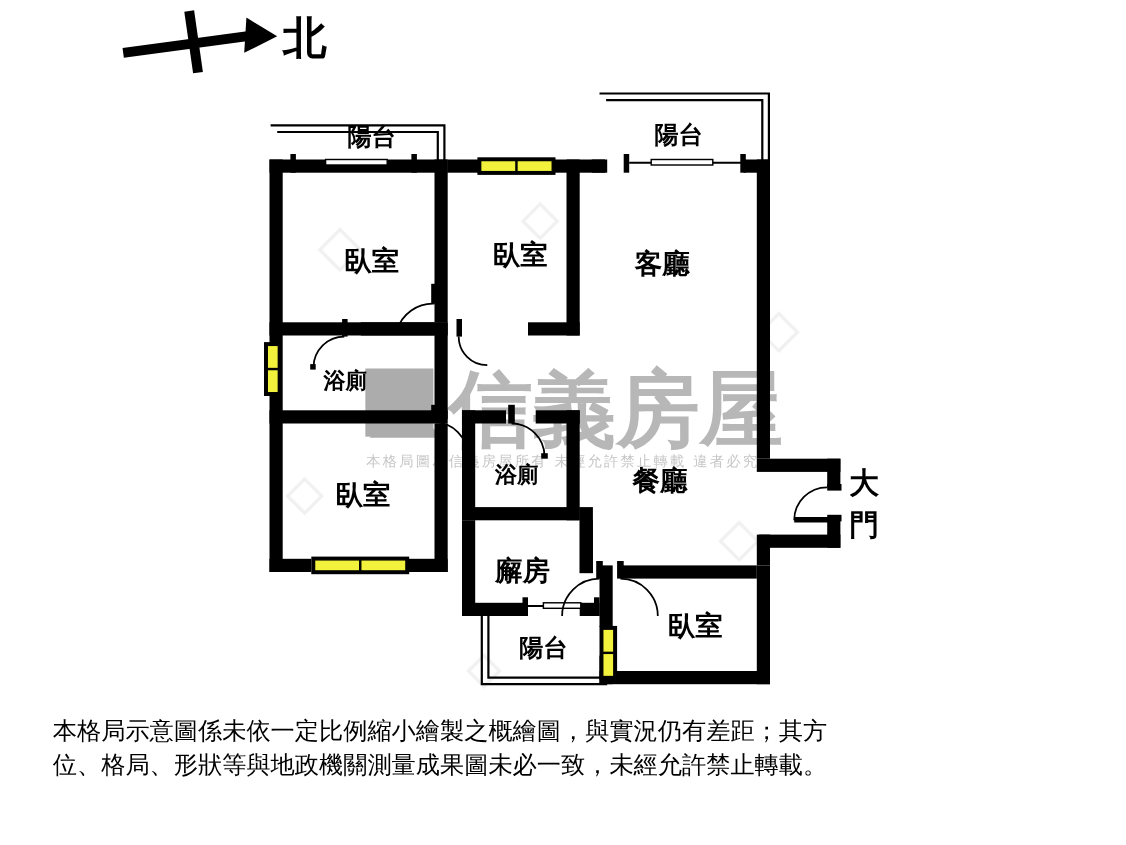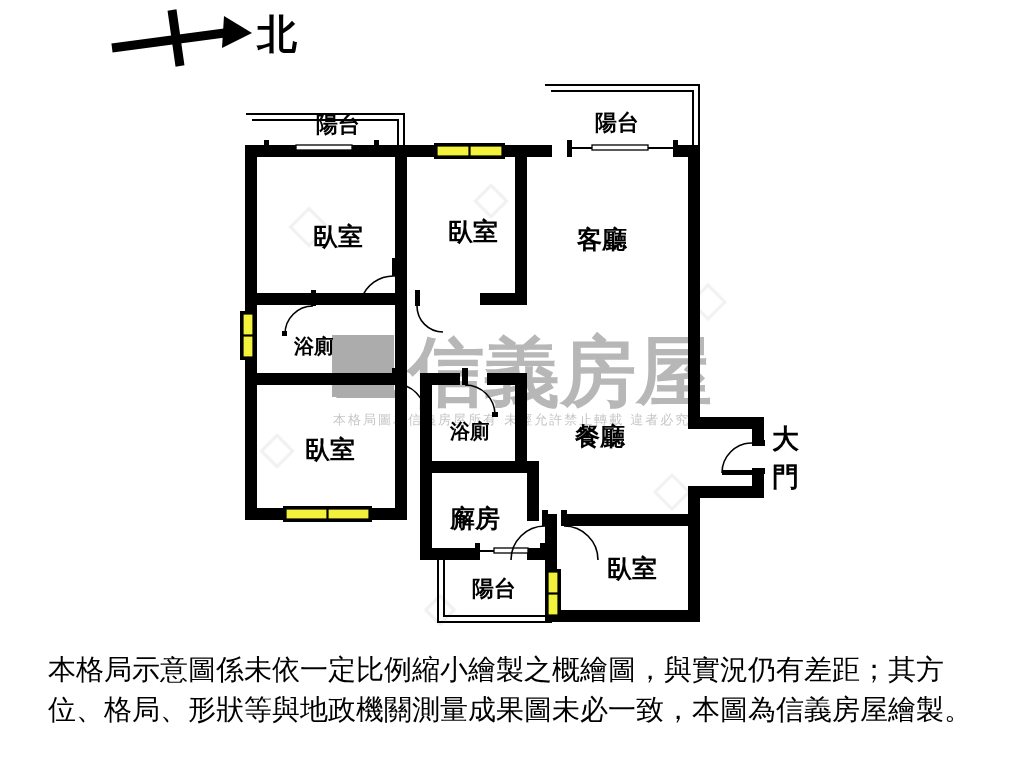--- a/index.html
+++ b/index.html
@@ -65,21 +65,21 @@
     letter-spacing: 2px;
   }
   .wm-mark { fill: #a8a8a8; }
   .wm-diamond { fill: none; stroke: #f0f0f0; stroke-width: 3; }
   #disclaimer {
     position: absolute;
     left: 48px;
     top: 650px;
     width: 930px;
     font-family: "DejaVu Serif", "Liberation Serif", serif;
-    font-size: 28px;
+    font-size: 22px;
     line-height: 1.42;
     color: #000000;
     letter-spacing: 0px;
   }
   #disclaimer div { white-space: nowrap; }
 </style>
 </head>
 <body>
 
 <div id="plan-root">
@@ -308,14 +308,14 @@
     <g>
       <text class="door-label" x="772" y="448">大</text>
       <text class="door-label" x="772" y="486">門</text>
     </g>
 
   </svg>
 </div>
 
 <div id="disclaimer">
   <div>本格局示意圖係未依一定比例縮小繪製之概繪圖，與實況仍有差距；其方</div>
-  <div>位、格局、形狀等與地政機關測量成果圖未必一致，本圖為信義房屋繪製。</div>
+  <div>位、格局、形狀等與地政機關測量成果圖未必一致，未經允許禁止轉載。</div>
 </div>
 
 </body></html>

